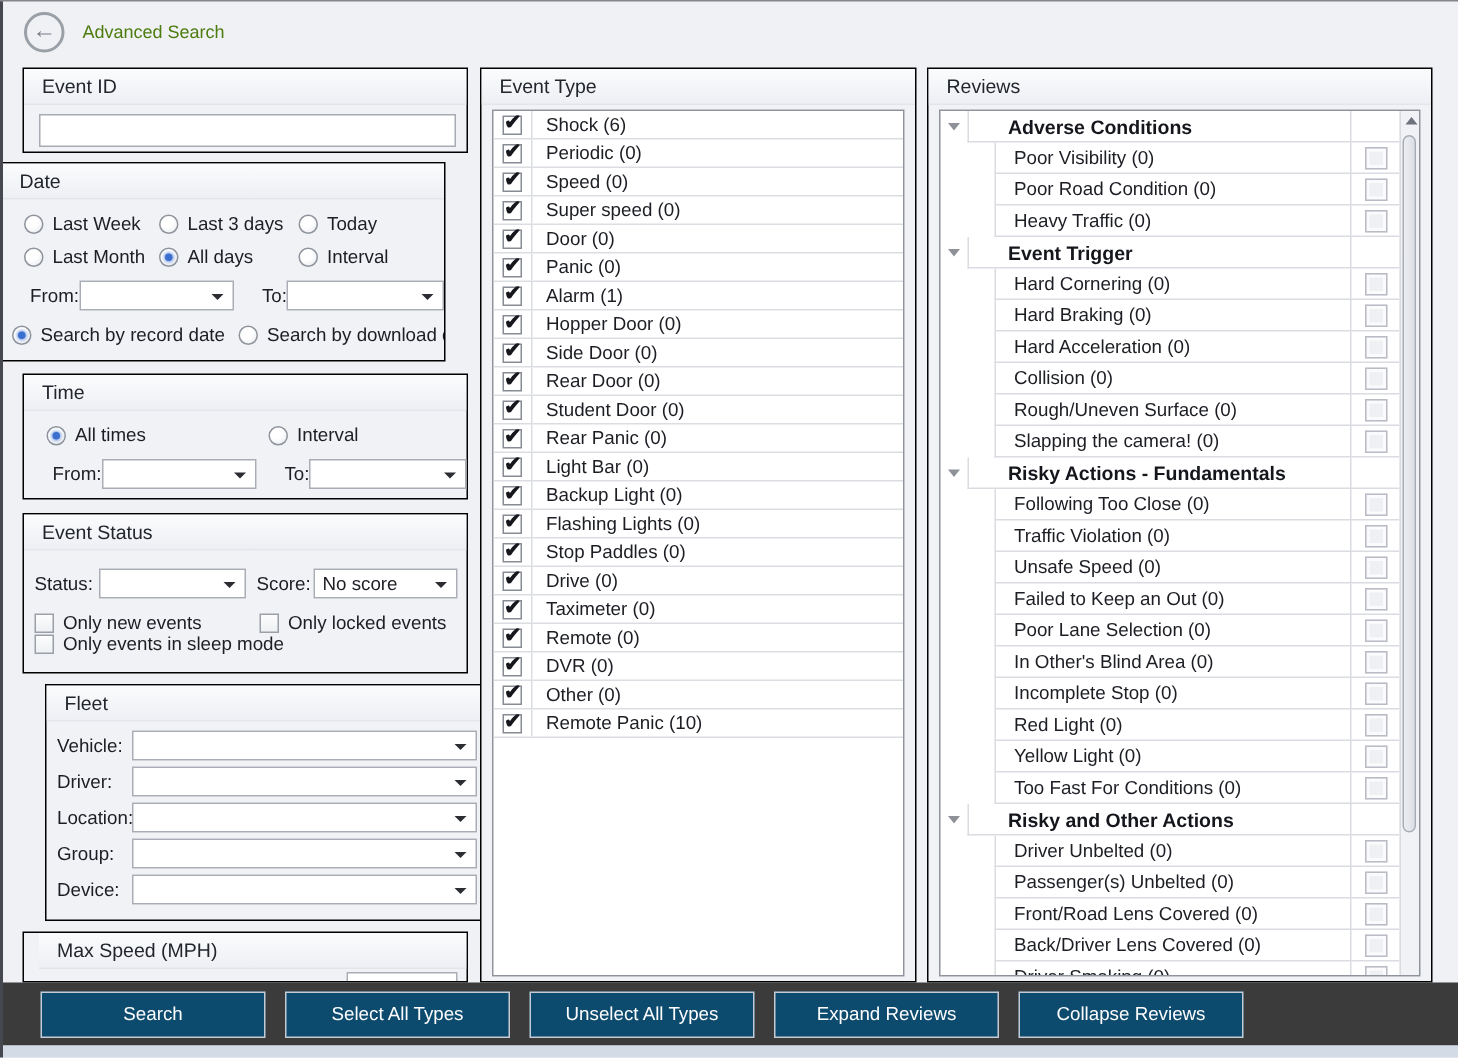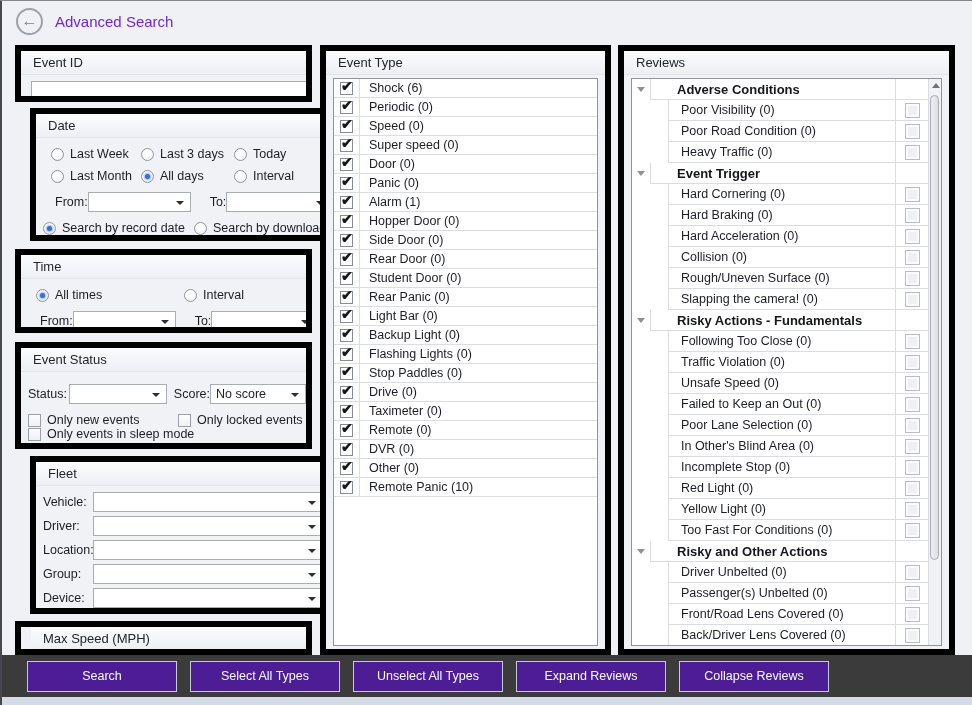--- a/index.html
+++ b/index.html
@@ -6,30 +6,30 @@
   html,body { width:972px; height:705px; }
   body { font-family:"Liberation Sans", sans-serif; background:#f0f1f4; color:#1c1e24; overflow:hidden; }
   .page { position:relative; width:972px; height:705px; background:#f0f1f4; }
   .edge-left { position:absolute; left:0; top:0; width:2px; height:705px; background:#46484f; z-index:40; }
   .edge-top { position:absolute; left:0; top:0; width:972px; height:1px; background:#84868c; z-index:40; }
 
   
   .topbar { position:absolute; left:0; top:0; width:972px; height:42px; display:flex; align-items:center; padding-left:16px; }
   .back-btn { width:27px; height:27px; border:2px solid #9aa0a7; border-radius:50%; display:flex; align-items:center; justify-content:center; cursor:pointer; background:transparent; }
   .back-arrow { font-size:16px; line-height:1; color:#7c828a; margin-top:-1px; }
-  .title { font-size:15px; color:#6d28d9; margin-left:12px; }
-
-  
-  .panel { position:absolute; background:#f1f2f6; border:6px solid #000000; overflow:hidden; }
+  .title { font-size:12px; color:#4d7c0f; margin-left:12px; }
+
+  
+  .panel { position:absolute; background:#f1f2f6; border:1px solid #000000; overflow:hidden; }
   .ph { height:24px; line-height:23px; padding-left:12px; font-size:13px; color:#22252c;
         background:linear-gradient(#fbfcfd,#edeff4); border-bottom:1px solid #e3e5eb; }
 
   
   #panel-event-id { left:15px; top:45px;  width:297px; height:57px; }
-  #panel-date     { left:30px; top:108px; width:297px; height:133px; }
+  #panel-date     { left:0; top:108px; width:297px; height:133px; }
   #panel-time     { left:15px; top:249px; width:297px; height:84px; }
   #panel-status   { left:15px; top:342px; width:297px; height:107px; }
   #panel-fleet    { left:30px; top:456px; width:353px; height:158px; }
   #panel-maxspeed { left:15px; top:621px; width:297px; height:34px;padding-left:10px; }
   #panel-eventtype{ left:320px; top:45px; width:291px; height:610px; }
   #panel-reviews  { left:618px; top:45px; width:337px; height:610px; }
 
   .eid-input { position:absolute; left:10px; top:30px; width:278px; height:22px; background:#fff; border:1px solid #a7abb3; font:12.5px "Liberation Sans",sans-serif; padding:0 4px; }
 
   
@@ -86,21 +86,21 @@
   .rv-ccell { width:33px; border-left:1px solid #dadce1; border-bottom:1px solid #dadce1; display:flex; align-items:center; justify-content:center; }
   .rv-cb { width:15px; height:15px; border:1px solid #b9bcc4; background:#eff0f3; box-shadow:inset 0 0 0 2px #fbfbfd; cursor:pointer; }
 
   
   .rv-sb { position:absolute; right:0; top:0; bottom:0; width:13px; background:#f1f2f5; border-left:1px solid #d9dbe0; }
   .sb-up { position:absolute; top:4px; left:3px; width:0; height:0; border-left:4px solid transparent; border-right:4px solid transparent; border-bottom:5px solid #6d727c; cursor:pointer; }
   .sb-thumb { position:absolute; left:1px; top:16px; width:9px; height:465px; border:1px solid #a8acb4; border-radius:5px; background:linear-gradient(90deg,#eceef2,#dcdee4); cursor:pointer; }
 
   
   .footer { position:absolute; left:0; top:655px; width:972px; height:42px; background:#3b3b3c; display:flex; align-items:center; z-index:30; }
-  .fbtn { width:150px; height:31px; margin-left:13px; background:#4c1d95; border:1px solid #c6cad2; color:#fdfdfe; font-size:12.5px; display:flex; align-items:center; justify-content:center; cursor:pointer; font-family:"Liberation Sans",sans-serif; }
+  .fbtn { width:150px; height:31px; margin-left:13px; background:#0c4a6e; border:1px solid #c6cad2; color:#fdfdfe; font-size:12.5px; display:flex; align-items:center; justify-content:center; cursor:pointer; font-family:"Liberation Sans",sans-serif; }
   .fbtn:first-child { margin-left:27px; }
   .bottom-strip { position:absolute; left:0; top:697px; width:972px; height:8px; background:#d3dbe7; z-index:30; }
 </style>
 </head>
 <body>
 
 <div class="page">
   <div class="edge-left"></div>
   <div class="edge-top"></div>
 

